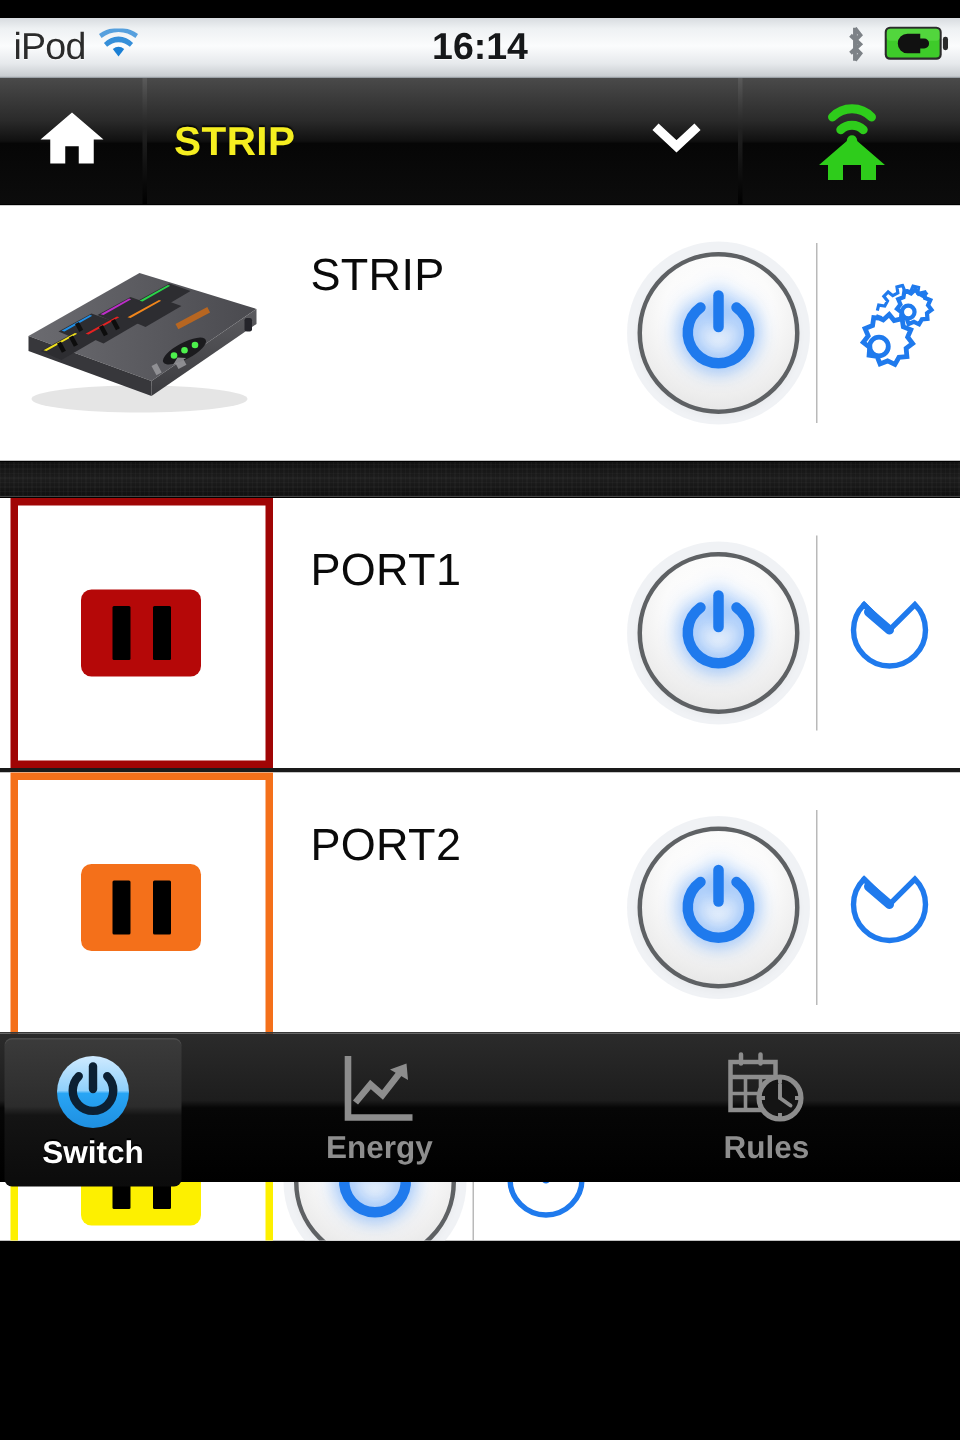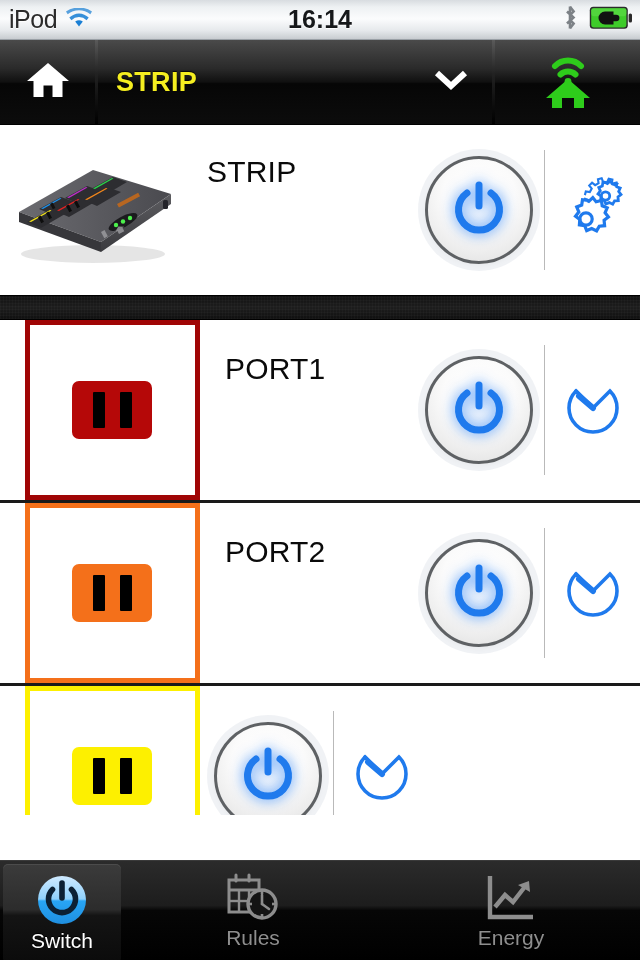--- a/index.html
+++ b/index.html
@@ -2,21 +2,21 @@
 <html><head>
 <meta charset="utf-8">
 <style>
   * { margin:0; padding:0; box-sizing:border-box; }
   html, body {
     width:640px; height:960px;
     background:#000;
     font-family:"Liberation Sans", sans-serif;
     overflow:hidden;
   }
-  #app { position:relative; width:640px; height:960px; background:#fff; }
+  #app { position:relative; width:640px; height:776px; background:#fff;margin-top:12px; }
 
   
   .statusbar {
     height:40px; width:100%;
     background:linear-gradient(to bottom,#d8dce0 0%,#eef1f3 18%,#fbfcfd 48%,#e6e9ec 78%,#c8ccd0 100%);
     border-bottom:1px solid #9aa0a6;
     display:flex; align-items:center; position:relative;
   }
   .sb-left { display:flex; align-items:center; gap:9px; padding-left:9px; }
   .sb-carrier {
@@ -67,21 +67,21 @@
     background:
       repeating-linear-gradient(0deg, rgba(255,255,255,.022) 0 1px, transparent 1px 3px),
       repeating-linear-gradient(90deg, rgba(255,255,255,.022) 0 1px, transparent 1px 3px),
       linear-gradient(to bottom,#121212,#1d1d1d 50%,#101010);
     border-top:1px solid #000; border-bottom:1px solid #000;
   }
   .hairline { width:100%; height:3px; background:#1a1a1a; }
 
   .row { width:100%; display:flex; align-items:center; background:#fff; position:relative; }
   .row-strip { height:170px; }
-  .row-port { height:180px;padding-left:18px; }
+  .row-port { height:180px; }
 
   
   .thumb-cell { width:185px; height:100%; display:flex; align-items:center; justify-content:center; }
   .outlet-box {
     width:175px; height:100%;
     border:5px solid #000; background:#fff;
     display:flex; align-items:center; justify-content:center;
     margin-left:3px;
   }
   .outlet {
@@ -126,21 +126,21 @@
   .tab {
     flex:1; display:flex; flex-direction:column; align-items:center; justify-content:center;
     gap:3px; height:100%; position:relative;
   }
   .tab.active {
     background:linear-gradient(to bottom,#3b3b3b 0%,#2c2c2c 46%,#141414 52%,#0b0b0b 100%);
     border-radius:5px; margin:3px; flex:0 0 118px;
     box-shadow:inset 0 1px 0 rgba(255,255,255,.09);
   }
   .tab-icon { height:52px; display:flex; align-items:flex-end; justify-content:center; }
-  .tab-label { font-size:21px; color:#8e8e8e; font-weight:normal; text-shadow:0 -1px 0 #000; }
+  .tab-label { font-size:21px; color:#8e8e8e; font-weight:bold; text-shadow:0 -1px 0 #000; }
   .tab.active .tab-label { color:#ffffff; }
 </style>
 </head>
 <body>
 
 <div id="app">
 
   <div class="statusbar">
     <div class="sb-left">
       <span class="sb-carrier">iPod</span>
@@ -431,20 +431,31 @@
           <path d="M16.5 15.5 a13.5 13.5 0 1 0 19 0" stroke="#0c2033" stroke-width="5.6" fill="none" stroke-linecap="round"></path>
           <line x1="26" y1="9" x2="26" y2="24" stroke="#0c2033" stroke-width="5.6" stroke-linecap="round"></line>
         </svg>
       </div>
       <div class="tab-label">Switch</div>
     </div>
 
 
     <div class="tab">
       <div class="tab-icon">
+        <svg width="52" height="50" viewBox="0 0 52 50">
+          <path d="M5 3 L5 44 L48 44" stroke="#8d8d8d" stroke-width="4.4" fill="none" stroke-linecap="butt"></path>
+          <path d="M10 34 L20 22 L28 29 L42 11" stroke="#8d8d8d" stroke-width="4.4" fill="none" stroke-linejoin="miter" stroke-linecap="butt"></path>
+          <path d="M44 8 L45 19 L33 12 Z" fill="#8d8d8d"></path>
+        </svg>
+      </div>
+      <div class="tab-label">Energy</div>
+    </div>
+
+    <div class="tab">
+      <div class="tab-icon">
         <svg width="54" height="50" viewBox="0 0 54 50">
 
           <rect x="3" y="7" width="30" height="32" fill="none" stroke="#8d8d8d" stroke-width="3"></rect>
           <line x1="3" y1="17" x2="33" y2="17" stroke="#8d8d8d" stroke-width="3"></line>
           <line x1="13" y1="17" x2="13" y2="39" stroke="#8d8d8d" stroke-width="2.4"></line>
           <line x1="23" y1="17" x2="23" y2="39" stroke="#8d8d8d" stroke-width="2.4"></line>
           <line x1="3" y1="28" x2="33" y2="28" stroke="#8d8d8d" stroke-width="2.4"></line>
           <path d="M10 8 L10 2 M23 8 L23 2" stroke="#8d8d8d" stroke-width="3" stroke-linecap="round"></path>
 
           <circle cx="36" cy="31" r="14" fill="#141414" stroke="#8d8d8d" stroke-width="3.4"></circle>
@@ -454,26 +465,15 @@
             <line x1="22" y1="31" x2="26" y2="31"></line>
             <line x1="46" y1="31" x2="50" y2="31"></line>
           </g>
           <line x1="36" y1="31" x2="36" y2="22" stroke="#8d8d8d" stroke-width="2.6" stroke-linecap="round"></line>
           <line x1="36" y1="31" x2="43" y2="36" stroke="#8d8d8d" stroke-width="2.6" stroke-linecap="round"></line>
         </svg>
       </div>
       <div class="tab-label">Rules</div>
     </div>
 
-    <div class="tab">
-      <div class="tab-icon">
-        <svg width="52" height="50" viewBox="0 0 52 50">
-          <path d="M5 3 L5 44 L48 44" stroke="#8d8d8d" stroke-width="4.4" fill="none" stroke-linecap="butt"></path>
-          <path d="M10 34 L20 22 L28 29 L42 11" stroke="#8d8d8d" stroke-width="4.4" fill="none" stroke-linejoin="miter" stroke-linecap="butt"></path>
-          <path d="M44 8 L45 19 L33 12 Z" fill="#8d8d8d"></path>
-        </svg>
-      </div>
-      <div class="tab-label">Energy</div>
-    </div>
-
 
   </div>
 </div>
 
 </body></html>

